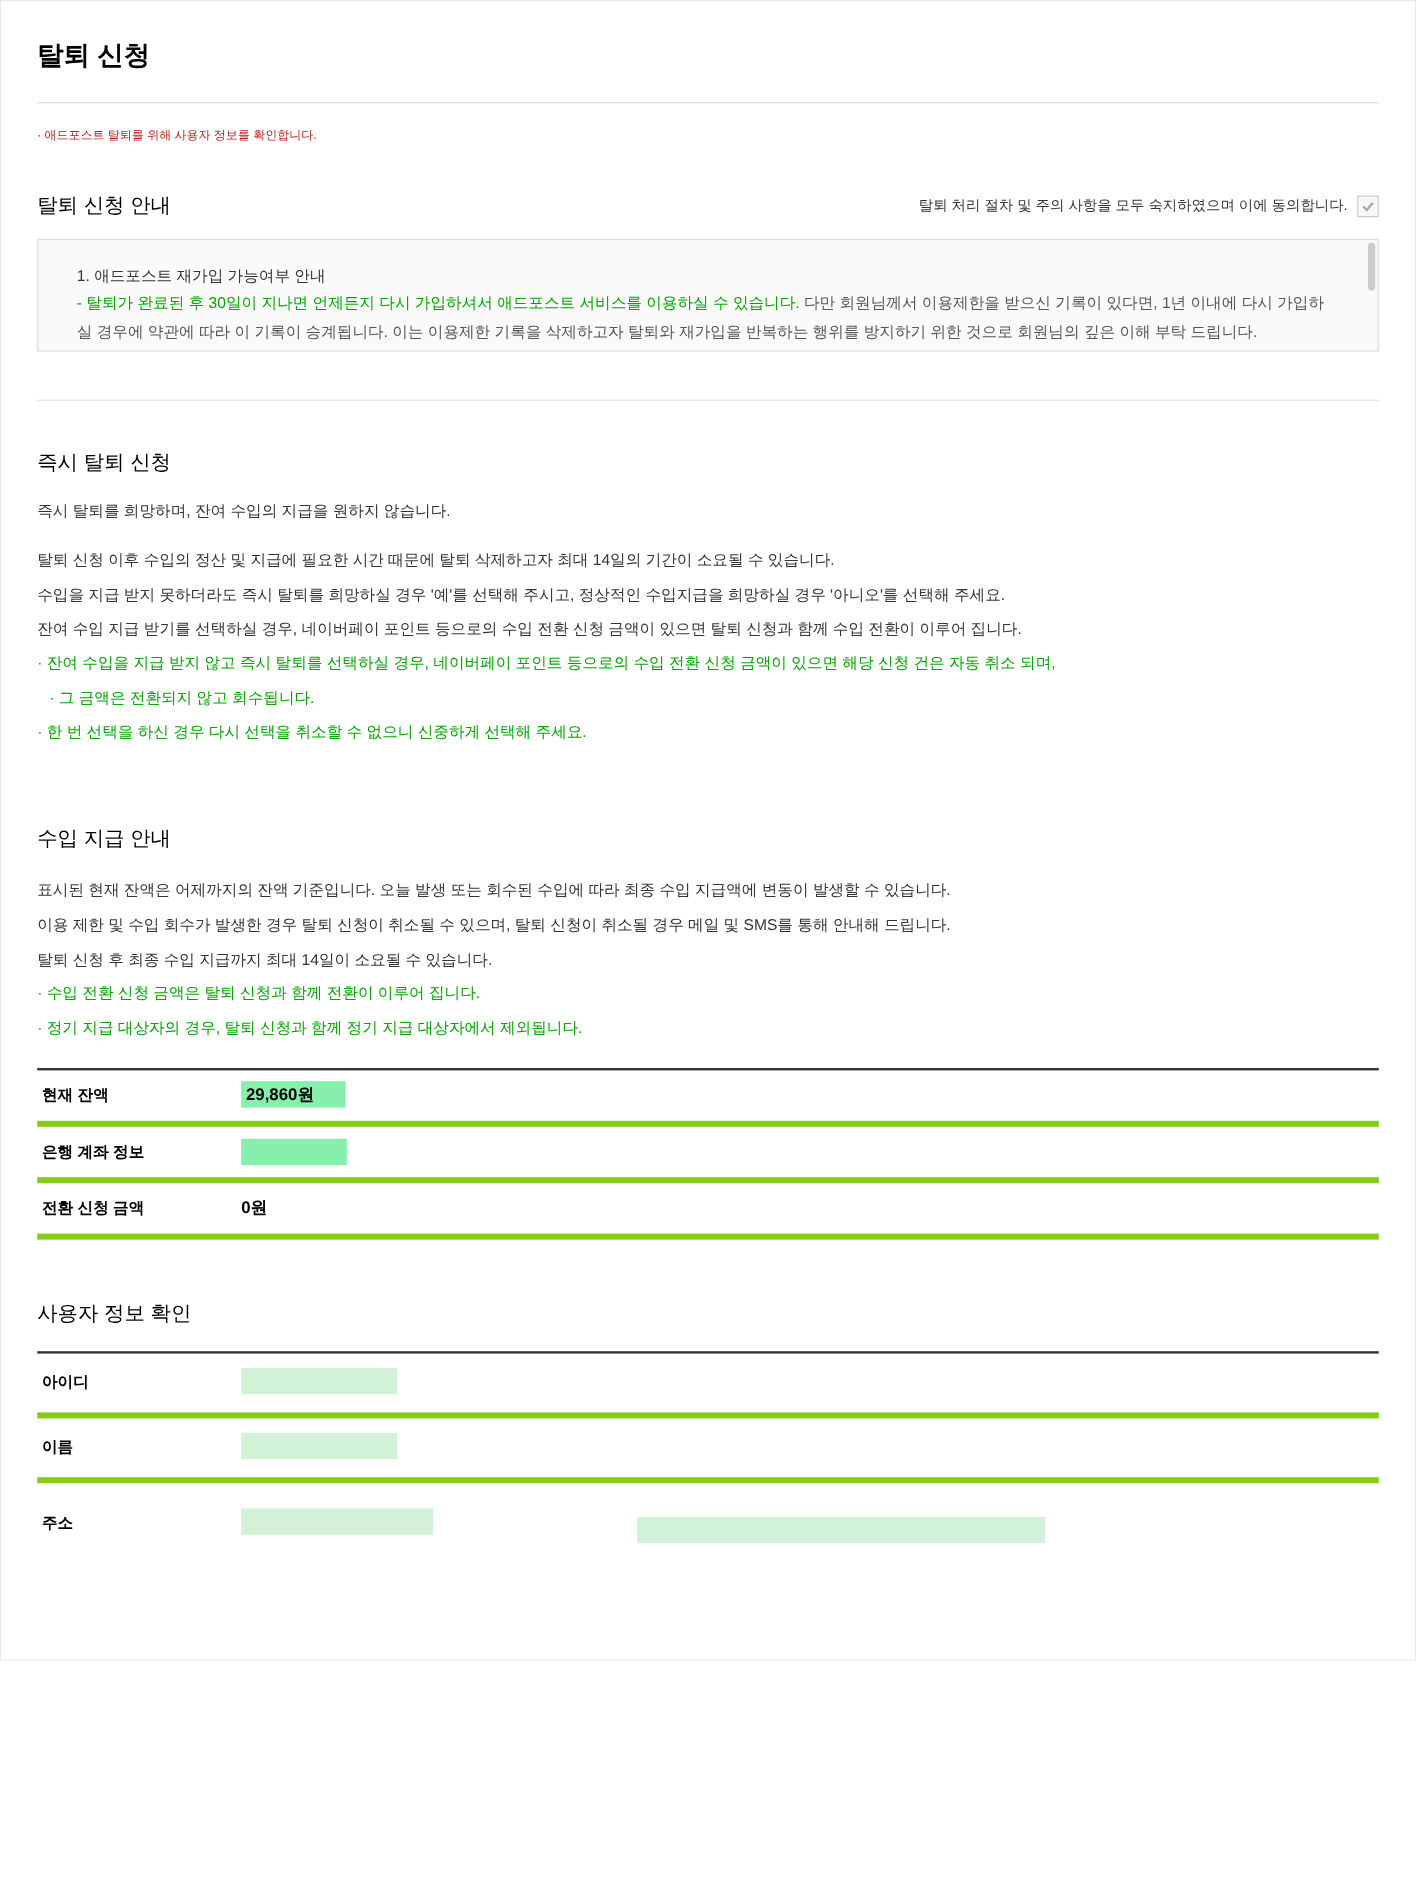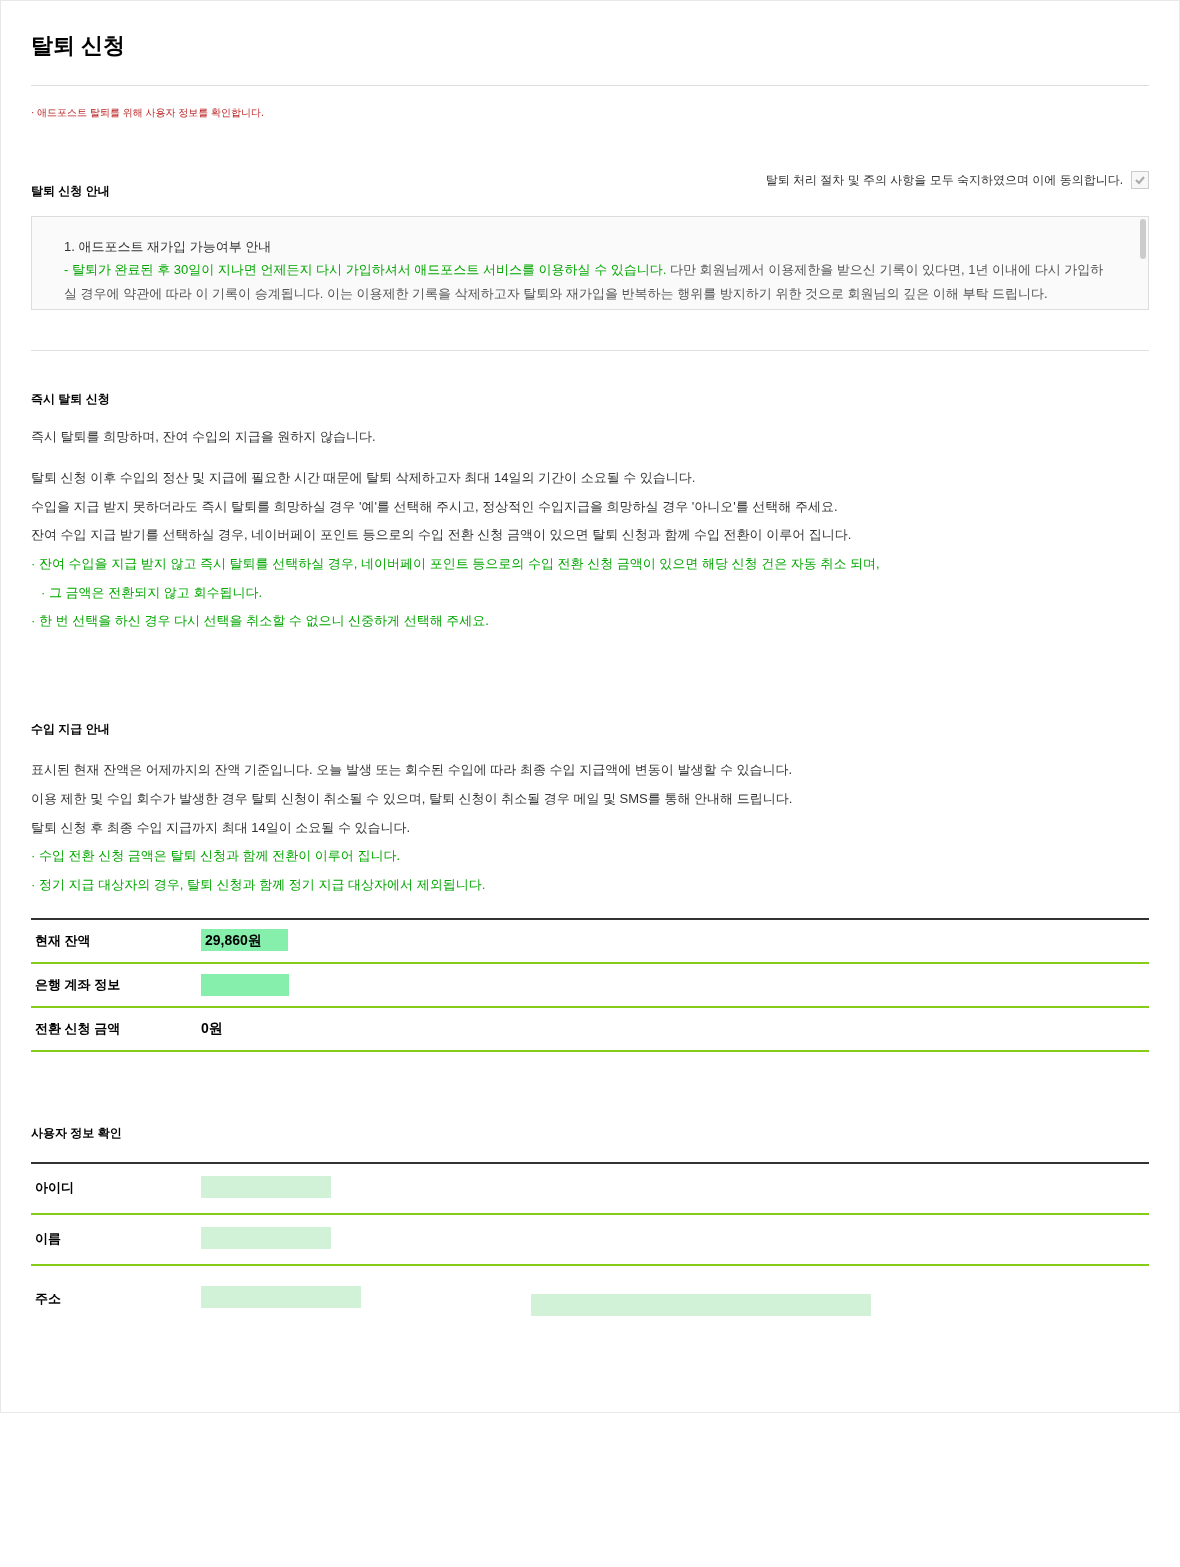--- a/index.html
+++ b/index.html
@@ -2,40 +2,40 @@
 <html><head>
 <meta charset="utf-8">
 <style>
 * { margin: 0; padding: 0; box-sizing: border-box; }
 body { font-family: -apple-system, "Malgun Gothic", sans-serif; background: #fff; }
 .page { width: 1180px; margin: 0 auto; padding: 30px 30px 80px; border: 1px solid #e8e8e8; }
 .page-title { font-size: 22px; font-weight: bold; padding-bottom: 24px; border-bottom: 1px solid #ddd; margin-bottom: 20px; }
 .intro { font-size: 10px; color: #b91c1c; margin-bottom: 40px; }
 .intro::before { content: "· "; }
 .section-head { display: flex; justify-content: space-between; align-items: center; margin-bottom: 16px; }
-.section-title { font-size: 12px; font-weight: bold; margin-top: 23px; }
+.section-title { font-size: 17px; font-weight: normal; }
 .consent { display: flex; align-items: center; gap: 8px; font-size: 12px; color: #333; }
 .chk { width: 18px; height: 18px; border: 1px solid #ccc; background: #f7f7f7; display: flex; align-items: center; justify-content: center; }
 .chk svg { width: 12px; height: 12px; fill: none; stroke: #aaa; stroke-width: 2; }
 .notice-box { border: 1px solid #ddd; background: #fafafa; padding: 18px 32px; height: 94px; overflow: hidden; position: relative; font-size: 13px; line-height: 1.8; color: #555; }
 .notice-box .scrollbar { position: absolute; right: 2px; top: 2px; width: 6px; height: 40px; background: #ccc; border-radius: 3px; }
 .notice-box .num-line { color: #333; }
 .notice-box .green { color: #03a600; }
 .divider { border: none; border-top: 1px solid #e0e0e0; margin: 40px 0; }
 .subtext { font-size: 13px; color: #333; margin-bottom: 20px; }
 .radio-group { margin: 14px 0 26px 14px; }
 .radio-item { display: flex; align-items: center; gap: 10px; font-size: 13px; margin-bottom: 12px; }
 .radio { width: 16px; height: 16px; border-radius: 50%; border: 1px solid #bbb; position: relative; background: #fff; }
 .radio.selected { border-color: #03c75a; }
 .radio.selected::after { content: ""; position: absolute; inset: 3px; border-radius: 50%; background: #03c75a; }
 .para { font-size: 13px; color: #333; line-height: 1.9; margin-bottom: 4px; }
 .para.green { color: #03a600; }
 .para.green::before, .bullet::before { content: "· "; }
 .info-table { width: 100%; border-top: 2px solid #333; margin-top: 20px; }
-.info-row { display: flex; border-bottom: 2px solid #84cc16; padding: 12px 0; align-items: center; }
+.info-row { display: flex; border-bottom: 5px solid #84cc16; padding: 12px 0; align-items: center; }
 .info-label { width: 170px; font-size: 13px; font-weight: bold; padding-left: 4px; }
 .info-value { font-size: 14px; font-weight: bold; position: relative; }
 .hl-red { background: #86efac; padding: 3px 26px 3px 4px; }
 .hl-red.wide { padding-right: 80px; }
 .hl-green { background: #d1f2d7; display: inline-block; height: 22px; width: 130px; }
 .hl-green.wide { width: 160px; }
 .addr-extra { margin-left: 170px; margin-top: 16px; }
 </style>
 </head>
 <body>

